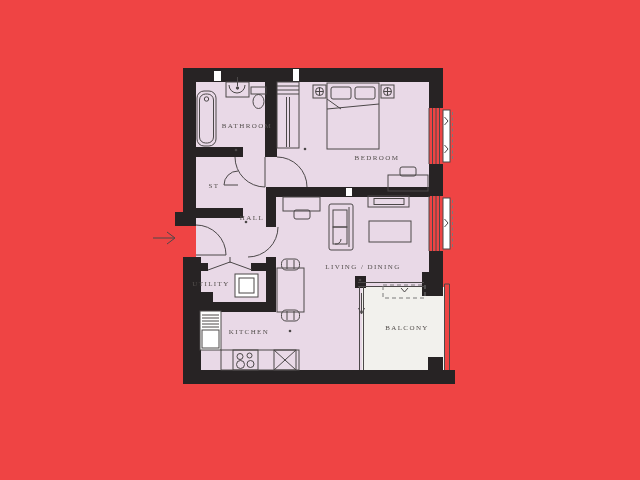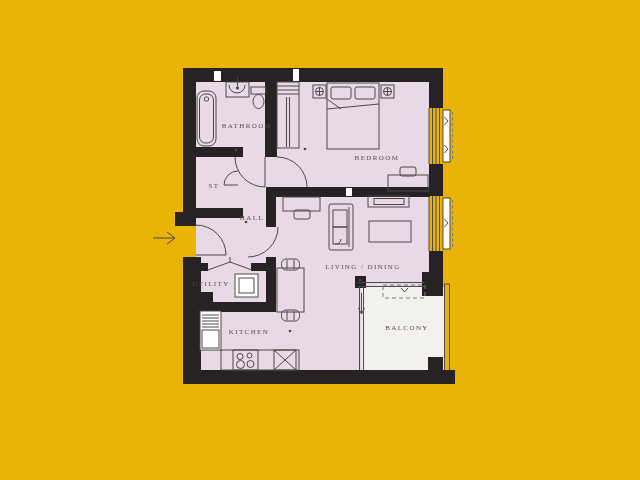--- a/index.html
+++ b/index.html
@@ -1,16 +1,16 @@
 <!DOCTYPE html>
 <html><head>
 <meta charset="utf-8">
 <style>
   html,body{margin:0;padding:0;background:#ffffff;}
-  .canvas{position:relative;width:640px;height:480px;background:#eab308;overflow:hidden;}
+  .canvas{position:relative;width:640px;height:480px;background:#ef4444;overflow:hidden;}
   svg{position:absolute;left:0;top:0;}
   .room-label{font-family:"Liberation Serif","DejaVu Serif",serif;font-size:7px;letter-spacing:1.4px;fill:#55504e;}
   .thin{stroke:#4c4849;stroke-width:1;fill:none;}
 </style>
 </head>
 <body>
 
 <div class="canvas">
 <svg width="640" height="480" viewBox="0 0 640 480">
 

